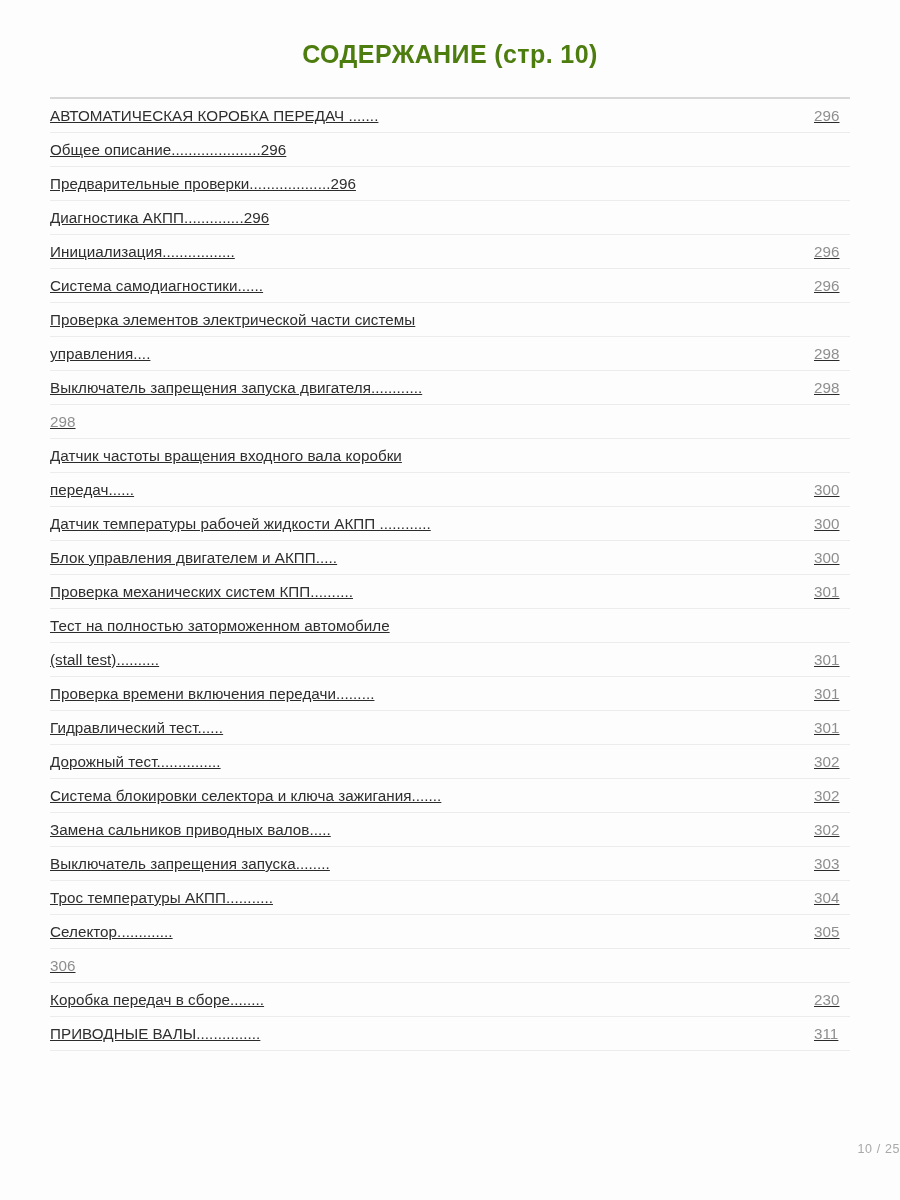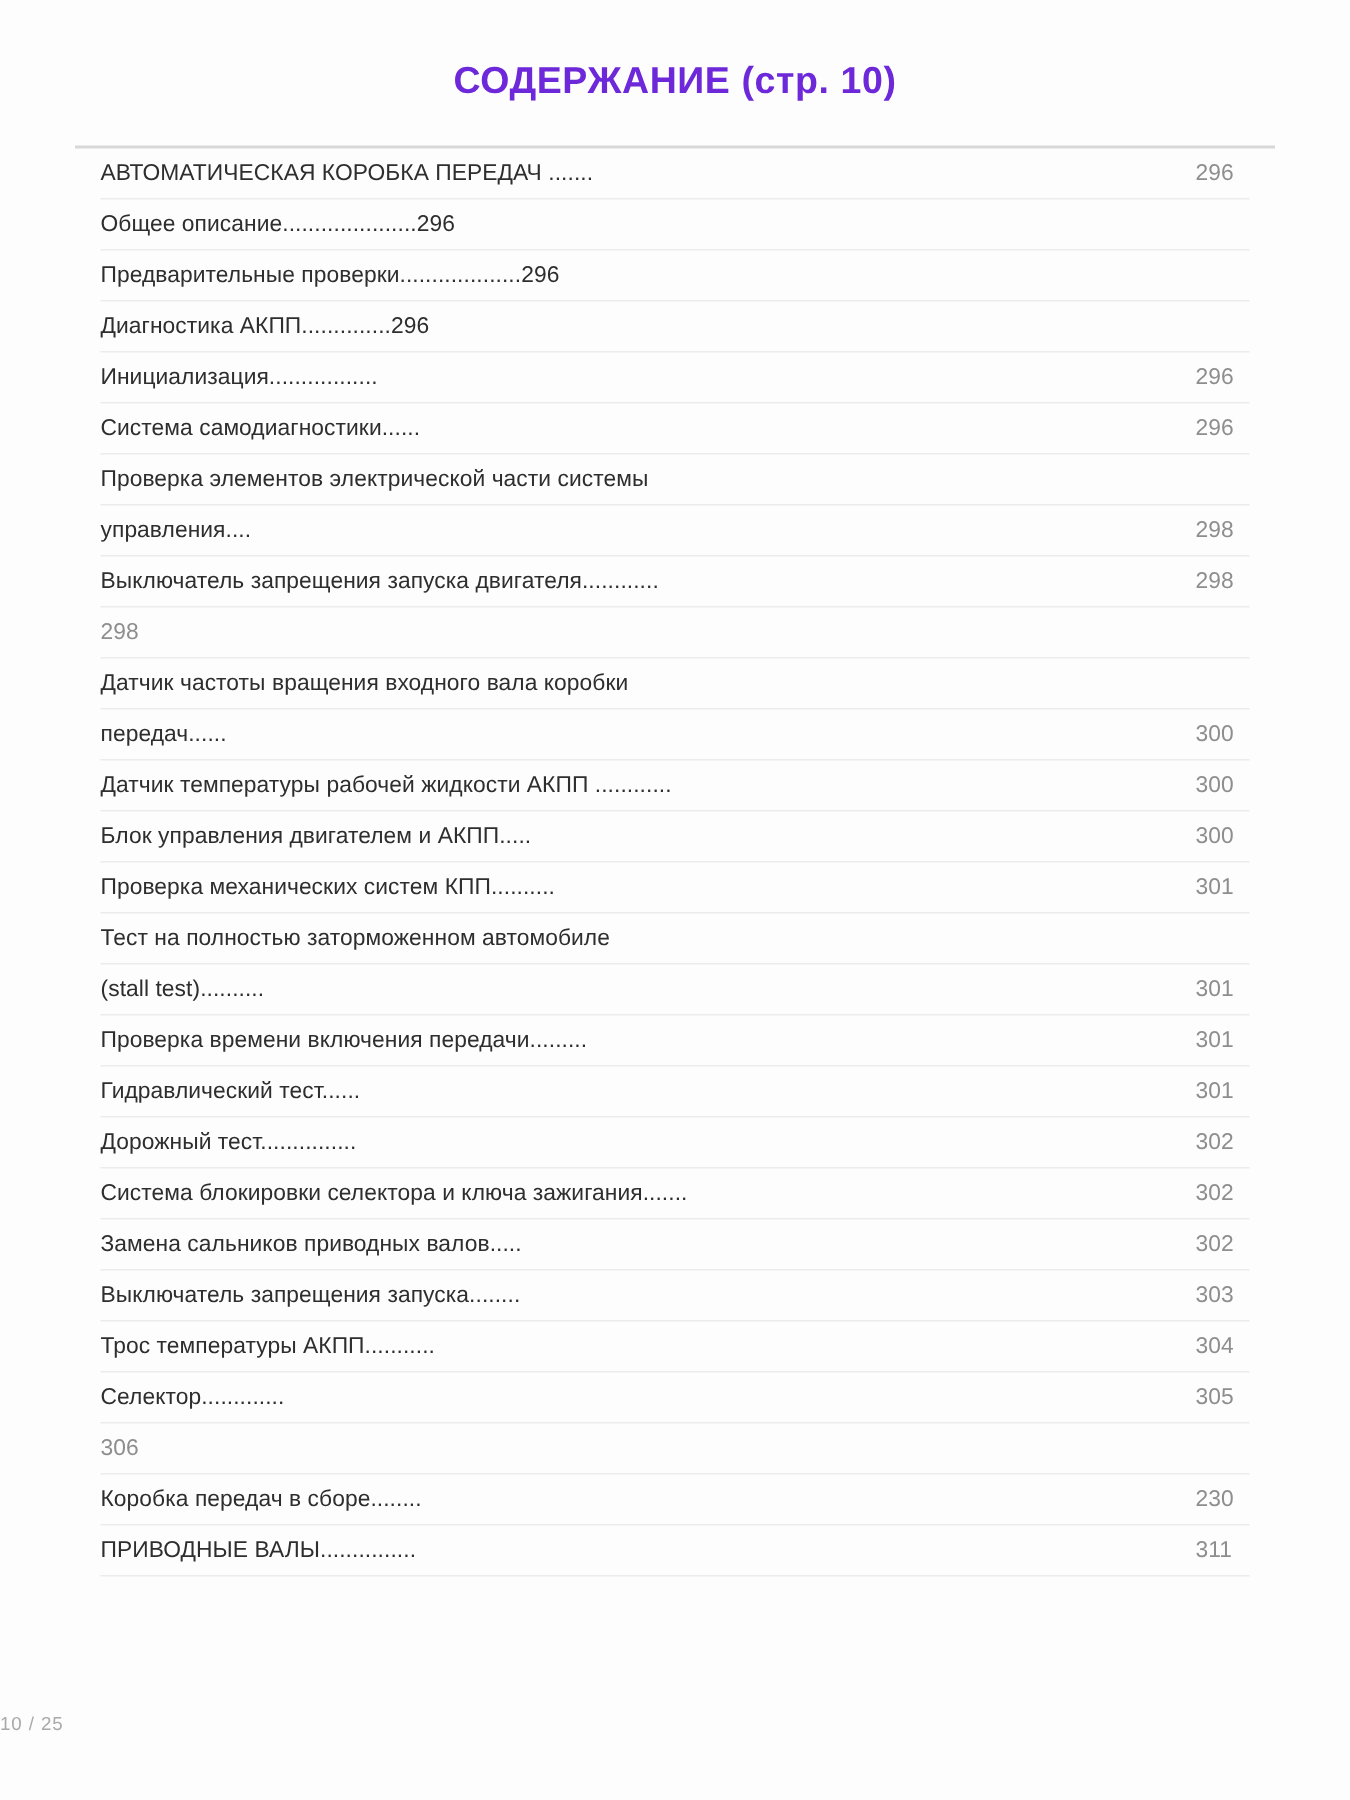--- a/index.html
+++ b/index.html
@@ -23,39 +23,40 @@
     position: relative;
     display: flex;
     flex-direction: column;
   }
 
   .page-title {
     text-align: center;
     font-size: 25px;
     font-weight: bold;
     letter-spacing: 0.4px;
-    color: #6d28d9;
+    color: #4d7c0f;
     margin: 0;
     padding-top: 39px;
     padding-bottom: 0;
     line-height: 1.2;
   }
 
   .title-rule {
     height: 0;
     border: 0;
     border-top: 2px solid #d8d8d8;
     margin: 28px 50px 0 50px;
   }
 
   .toc {
-    margin: 0 67px;
+    margin: 0 50px;
     padding: 0;
     list-style: none;
     flex: 0 0 auto;
+    text-decoration: underline;
   }
 
   .toc-row {
     display: flex;
     align-items: baseline;
     justify-content: space-between;
     border-bottom: 1px solid #ececec;
     height: 34px;
     box-sizing: border-box;
     padding: 0 2px 0 0;
@@ -80,21 +81,21 @@
 
   .toc-page.empty {
     visibility: hidden;
   }
 
   .footer {
     position: absolute;
     left: 0;
     right: 0;
     bottom: 44px;
-    text-align: left;
+    text-align: right;
     font-size: 12.5px;
     color: #a9a9a9;
     letter-spacing: 0.6px;
   }
 </style>
 </head>
 <body>
 
 <div class="page">
 

